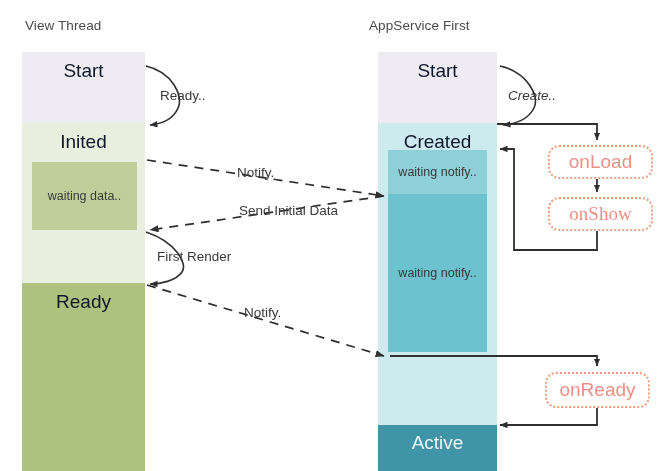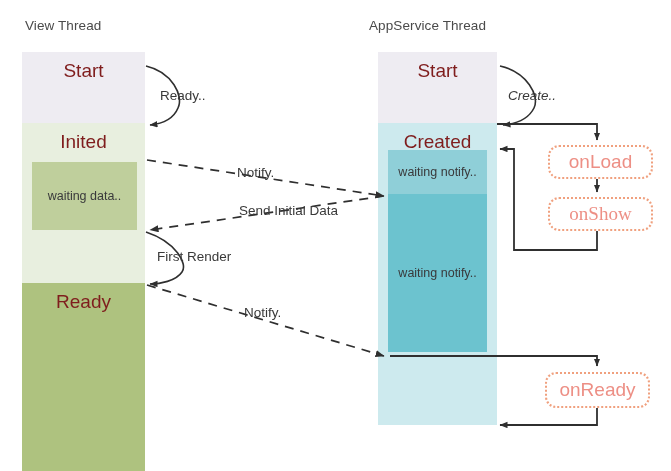--- a/index.html
+++ b/index.html
@@ -31,21 +31,21 @@
   }
   .band {
     position: absolute;
     box-sizing: border-box;
   }
   .band-label {
     position: absolute;
     width: 100%;
     text-align: center;
     font-size: 19px;
-    color: #7f1d1d;
+    color: #0f172a;
     white-space: nowrap;
   }
   .band-label.on-dark {
     color: #eef6f8;
   }
   .inner-box {
     position: absolute;
     box-sizing: border-box;
     display: flex;
     align-items: center;
@@ -88,21 +88,21 @@
     pointer-events: none;
   }
 </style>
 </head>
 <body>
 
 <div id="stage">
 
   <div class="lane-title" style="left:25px; top:18px;">View Thread</div>
 
-  <div class="lane-title" style="left:369px; top:18px;">AppService Thread</div>
+  <div class="lane-title" style="left:369px; top:18px;">AppService First</div>
 
   <div class="band" style="left:22px; top:52px; width:123px; height:71px; background:#eeecf2;">
     <div class="band-label" style="top:8px;">Start</div>
   </div>
 
   <div class="band" style="left:22px; top:123px; width:123px; height:160px; background:#e8efdf;">
     <div class="band-label" style="top:8px;">Inited</div>
   </div>
 
   <div class="inner-box" style="left:32px; top:162px; width:105px; height:68px; background:#bfcf9c;">
@@ -122,20 +122,23 @@
   </div>
 
   <div class="inner-box" style="left:388px; top:150px; width:99px; height:44px; background:#8fcfd8;">
     <span class="inner-label">waiting notify..</span>
   </div>
 
   <div class="inner-box" style="left:388px; top:194px; width:99px; height:158px; background:#6cc3cf;">
     <span class="inner-label">waiting notify..</span>
   </div>
 
+  <div class="band" style="left:378px; top:425px; width:119px; height:46px; background:#3f94a6;">
+    <div class="band-label on-dark" style="top:7px;">Active</div>
+  </div>
 
   <div class="callout" style="left:548px; top:145px; width:105px; height:34px;">
     <span class="callout-label">onLoad</span>
   </div>
 
   <div class="callout" style="left:548px; top:197px; width:105px; height:34px;font-family:Liberation Serif, serif;">
     <span class="callout-label">onShow</span>
   </div>
 
   <div class="callout" style="left:545px; top:372px; width:105px; height:36px;">

